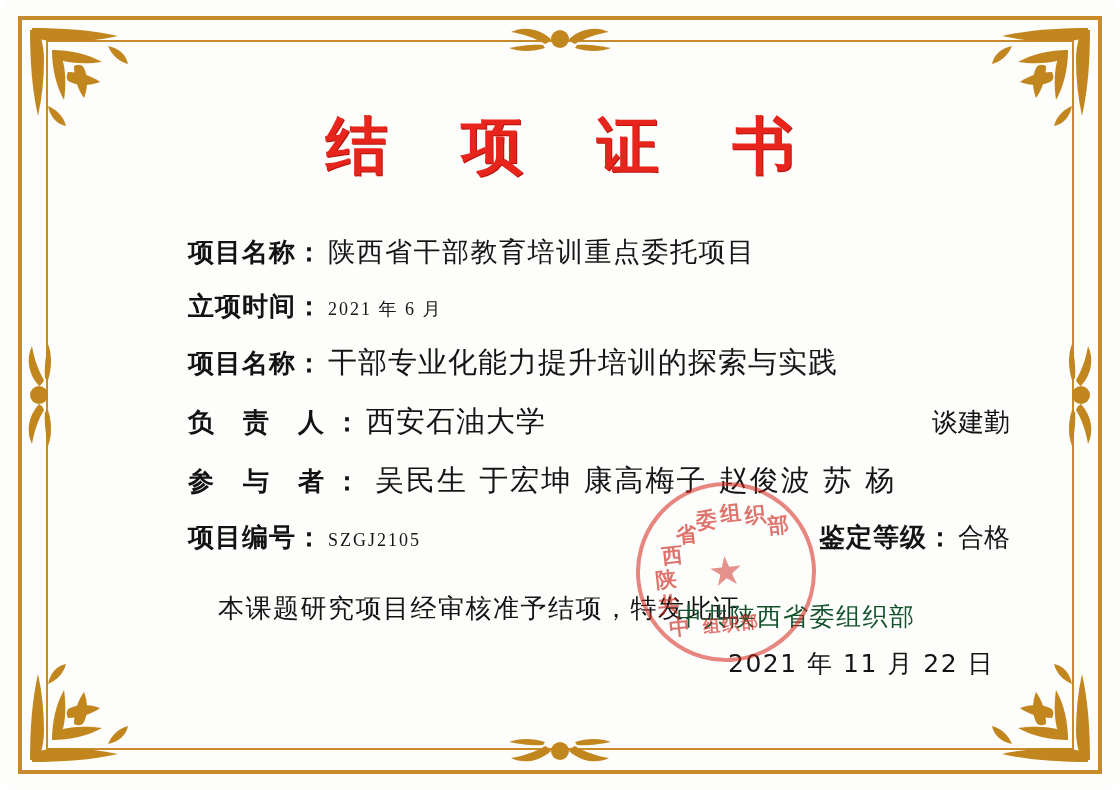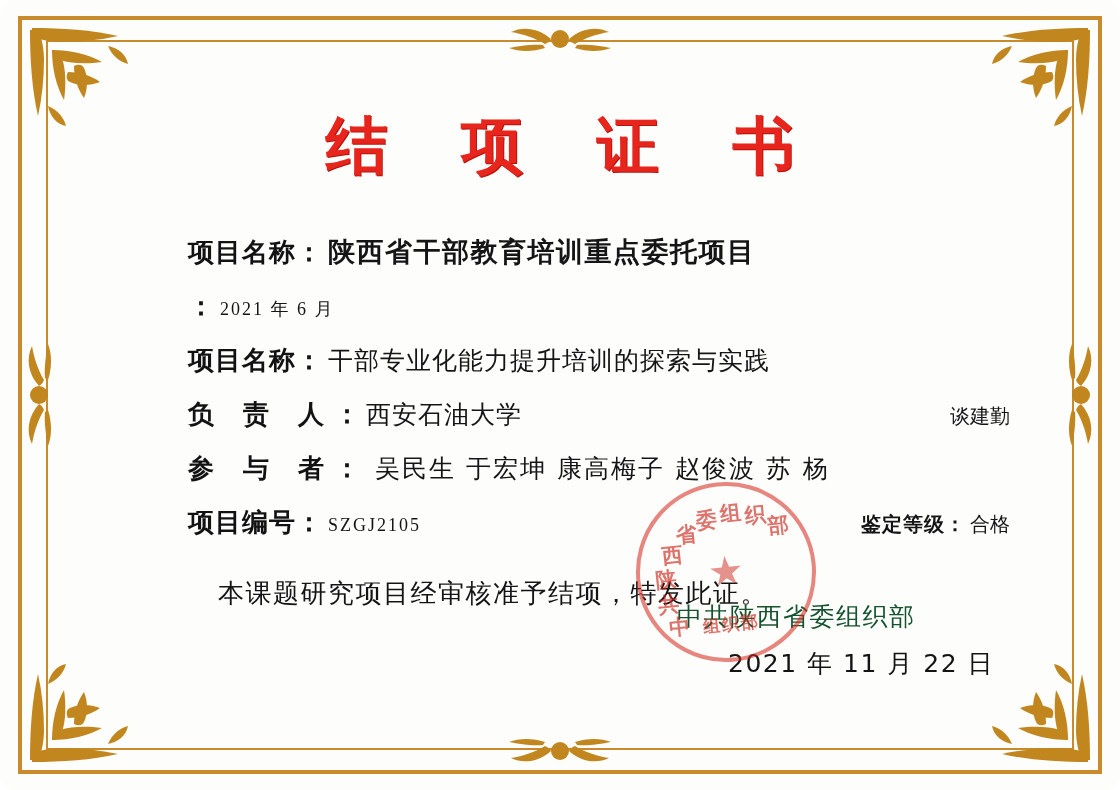--- a/index.html
+++ b/index.html
@@ -112,42 +112,42 @@
   }
   .label.spaced  { letter-spacing: 10px; }
   .colon {
     font-family: "DejaVu Sans", sans-serif;
     font-weight: bold;
     font-size: 26px;
     margin-right: 6px;
   }
   .value {
     font-family: "DejaVu Sans", sans-serif;
-    font-size: 25px;
+    font-size: 29px;
     color: #151515;
     letter-spacing: 1px;
   }
   .value.bold {
-    font-weight: bold;
+    font-weight: normal;
     font-size: 27px;
     letter-spacing: 1.5px;
   }
   .value.serifnum {
     font-family: Liberation Serif, serif;
     font-size: 18px;
     letter-spacing: 2px;
   }
   .value.people { letter-spacing: 2px; margin-left: 9px; }
 
   .row .right-part {
     margin-left: auto;
     display: flex;
     align-items: baseline;
     font-family: Liberation Mono, monospace;
-    font-size: 20px;
+    font-size: 26px;
   }
   .row .right-part .rlabel { font-weight: bold; letter-spacing: 1px; }
   .row .right-part .rvalue { margin-left: 4px; }
 
   .statement {
     margin-top: 36px;
     padding-left: 148px;
     font-family: "DejaVu Sans", sans-serif;
     font-size: 26px;
     letter-spacing: 1.5px;
@@ -345,20 +345,21 @@
 
     <div class="fields">
 
       <div class="row">
         <span class="label">项目名称</span>
         <span class="colon">：</span>
         <span class="value bold">陕西省干部教育培训重点委托项目</span>
       </div>
 
       <div class="row">
+        <span class="label">立项时间</span>
         <span class="colon">：</span>
         <span class="value serifnum">2021 年 6 月</span>
       </div>
 
       <div class="row">
         <span class="label">项目名称</span>
         <span class="colon">：</span>
         <span class="value">干部专业化能力提升培训的探索与实践</span>
       </div>
 

